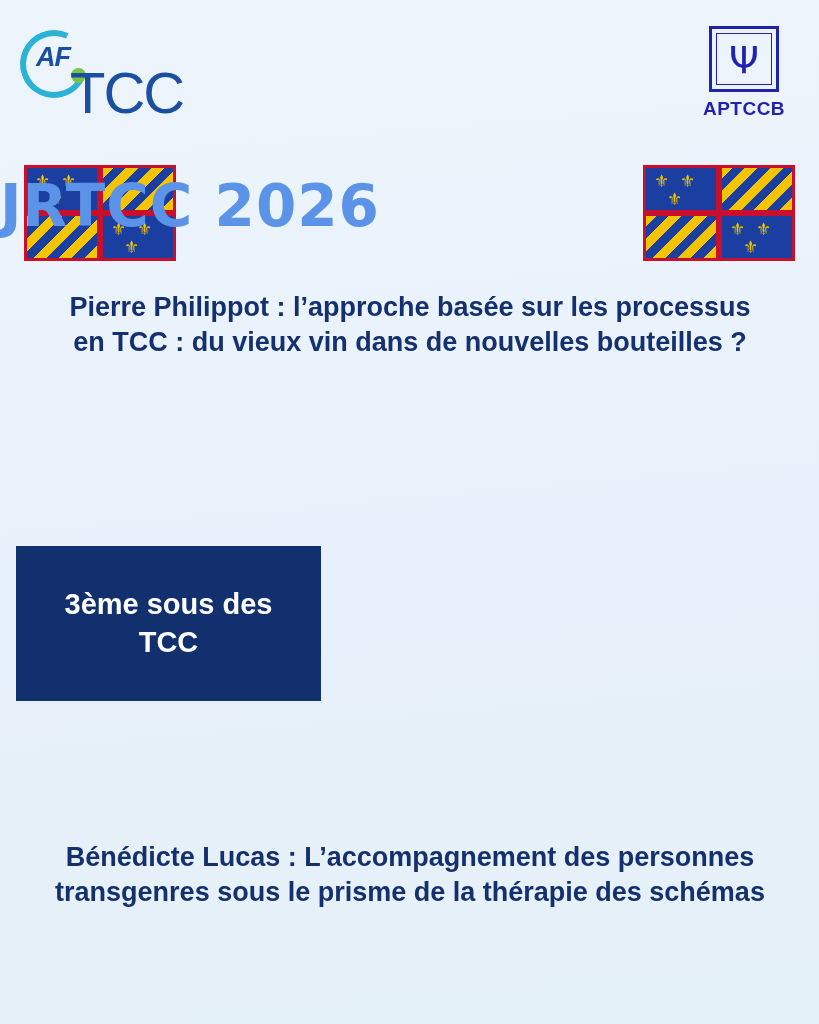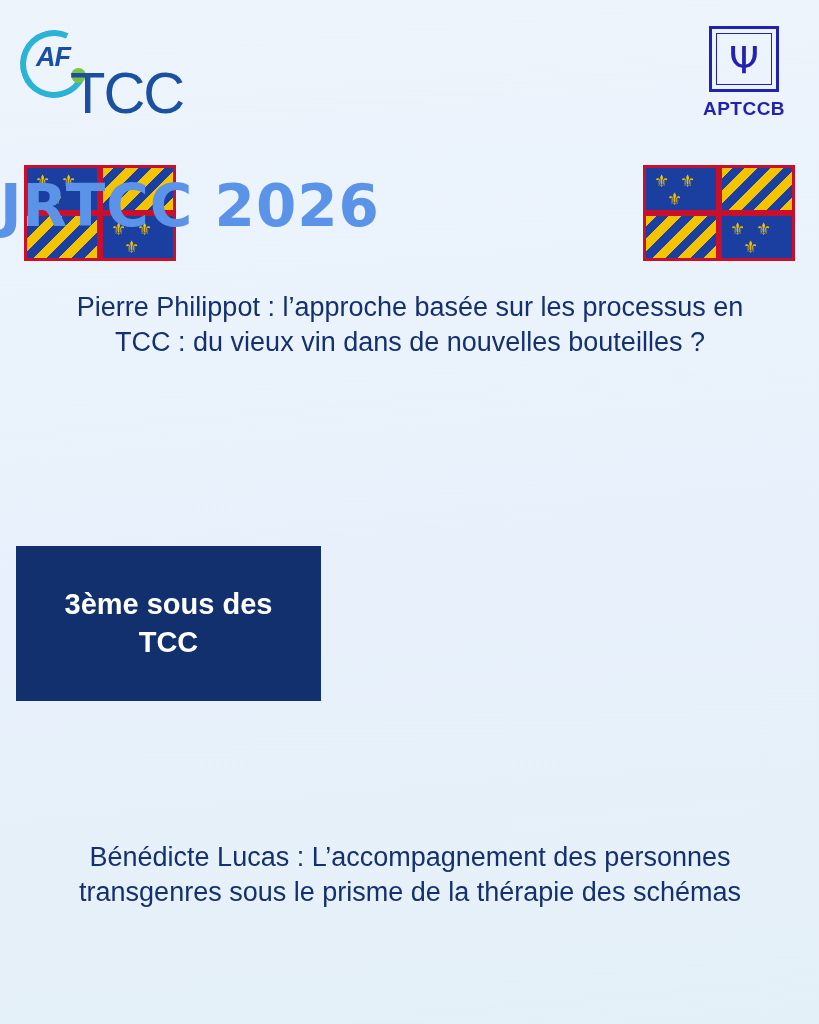--- a/index.html
+++ b/index.html
@@ -172,21 +172,21 @@
     font-weight: bold;
     color: #5b93e8;
     letter-spacing: 1px;
     font-family: "DejaVu Sans", sans-serif;
   }
 
   .talk {
     position: absolute;
     text-align: center;
     color: #15306e;
-    font-weight: normal;
+    font-weight: bold;
     font-size: 27px;
     line-height: 1.28;
   }
 
   .talk-1 {
     top: 290px;
     left: 50px;
     width: 720px;
   }
 

